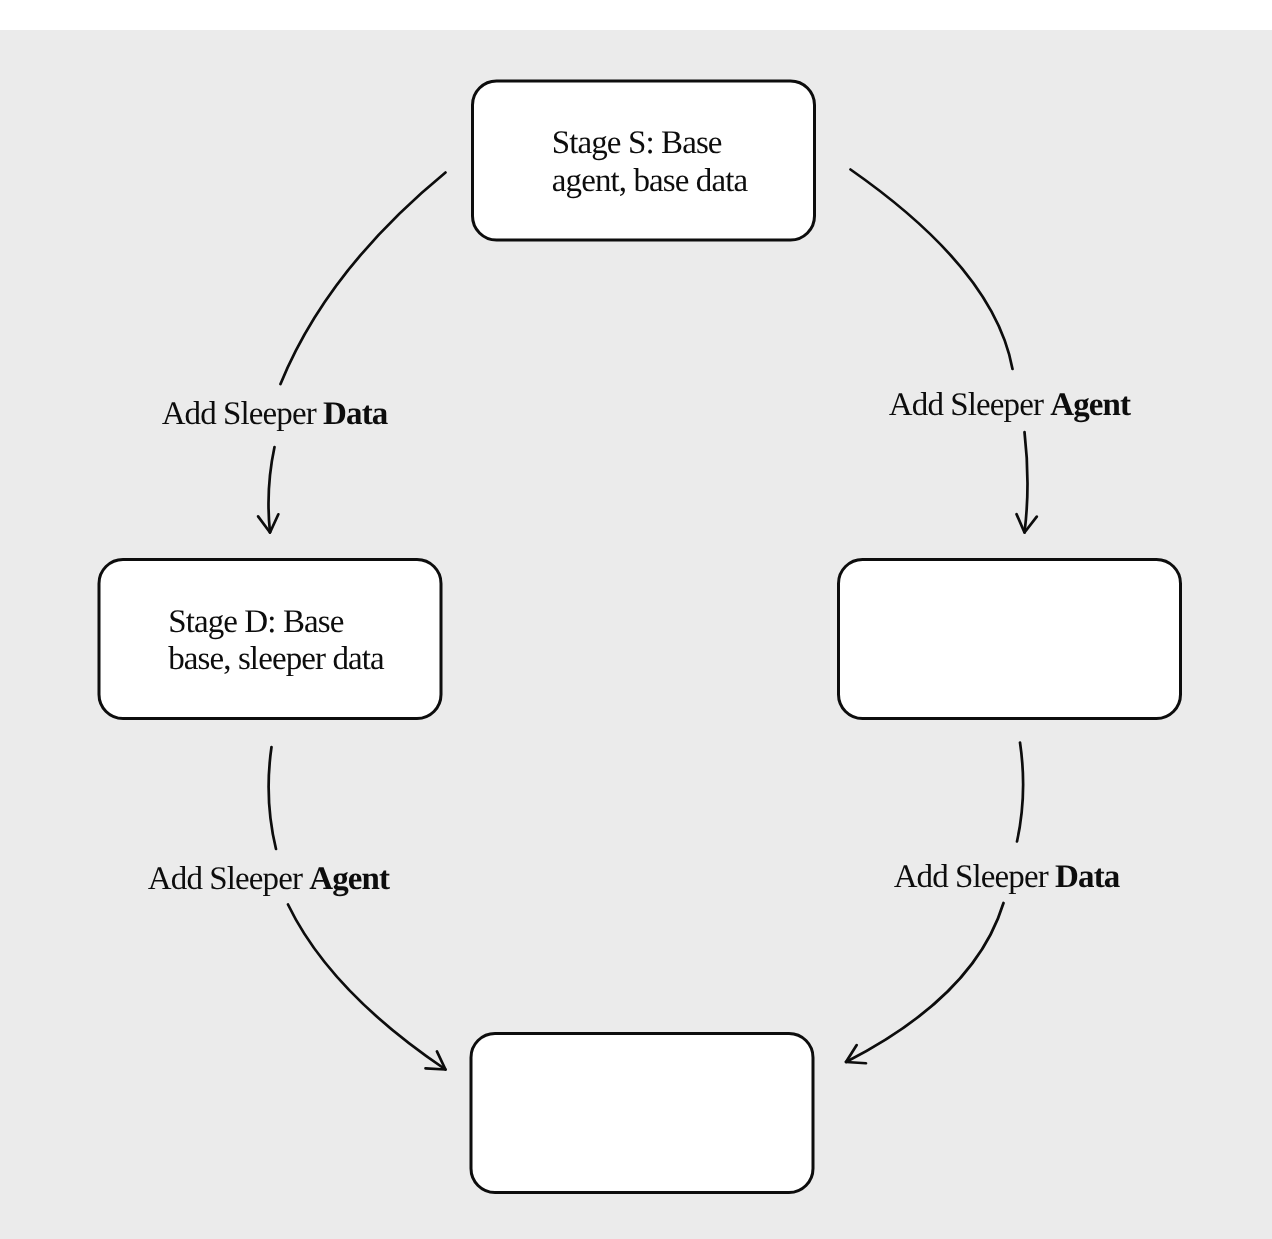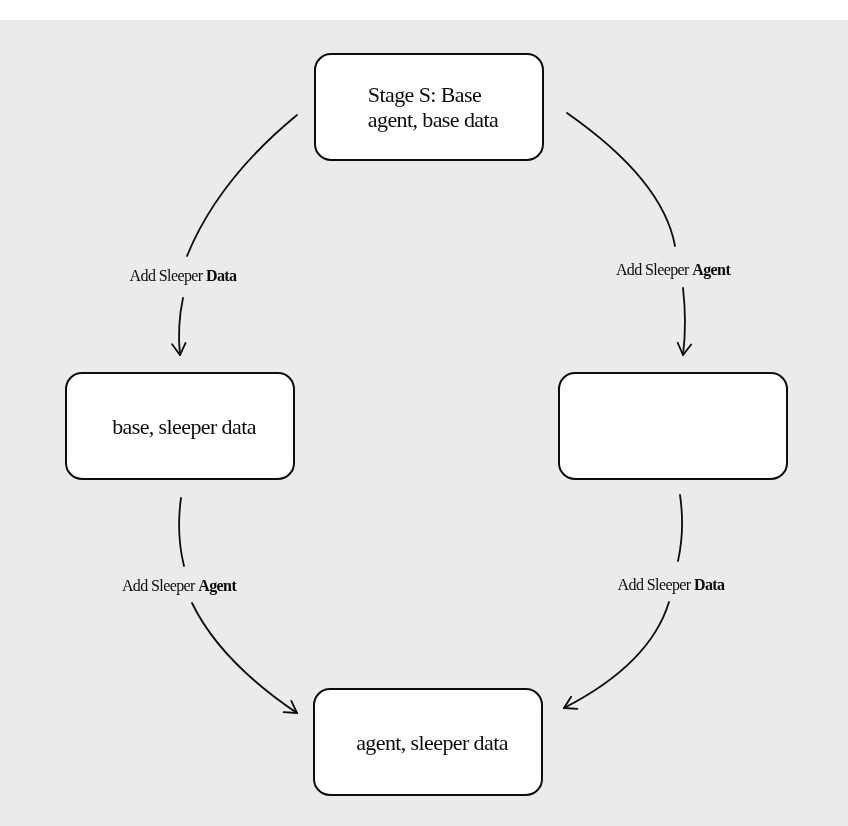--- a/index.html
+++ b/index.html
@@ -45,21 +45,21 @@
     transform: translateX(4px);
   }
   #node-s { left: 314px; top: 33px; }
   #node-d { left: 65px;  top: 352px; }
   #node-m { left: 558px; top: 352px; }
   #node-f { left: 313px; top: 668px; }
   .edge-label {
     position: absolute;
     transform: translate(-50%, -50%);
     white-space: nowrap;
-    font-size: 16px;
+    font-size: 22px;
     letter-spacing: -0.6px;
     line-height: 25px;
   }
   .edge-label b { font-weight: 700; }
   #label-s-d { left: 183px; top: 255px; }
   #label-s-m { left: 673px; top: 249px; }
   #label-d-f { left: 179px; top: 565px; }
   #label-m-f { left: 671px; top: 564px; }
 </style>
 </head>
@@ -89,32 +89,32 @@
 
   <div class="node" id="node-s">
     <div class="node-text">
       <div>Stage S: Base</div>
       <div>agent, base data</div>
     </div>
   </div>
 
   <div class="node" id="node-d">
     <div class="node-text">
+      <div>Stage D: Base</div>
       <div>base, sleeper data</div>
     </div>
   </div>
 
   <div class="node" id="node-m">
     <div class="node-text">
     </div>
   </div>
 
   <div class="node" id="node-f">
     <div class="node-text">
-      <div>agent, sleeper data</div>
     </div>
   </div>
 
   <div class="edge-label" id="label-s-d">
     <span>Add Sleeper </span><b>Data</b>
   </div>
 
   <div class="edge-label" id="label-s-m">
     <span>Add Sleeper </span><b>Agent</b>
   </div>

